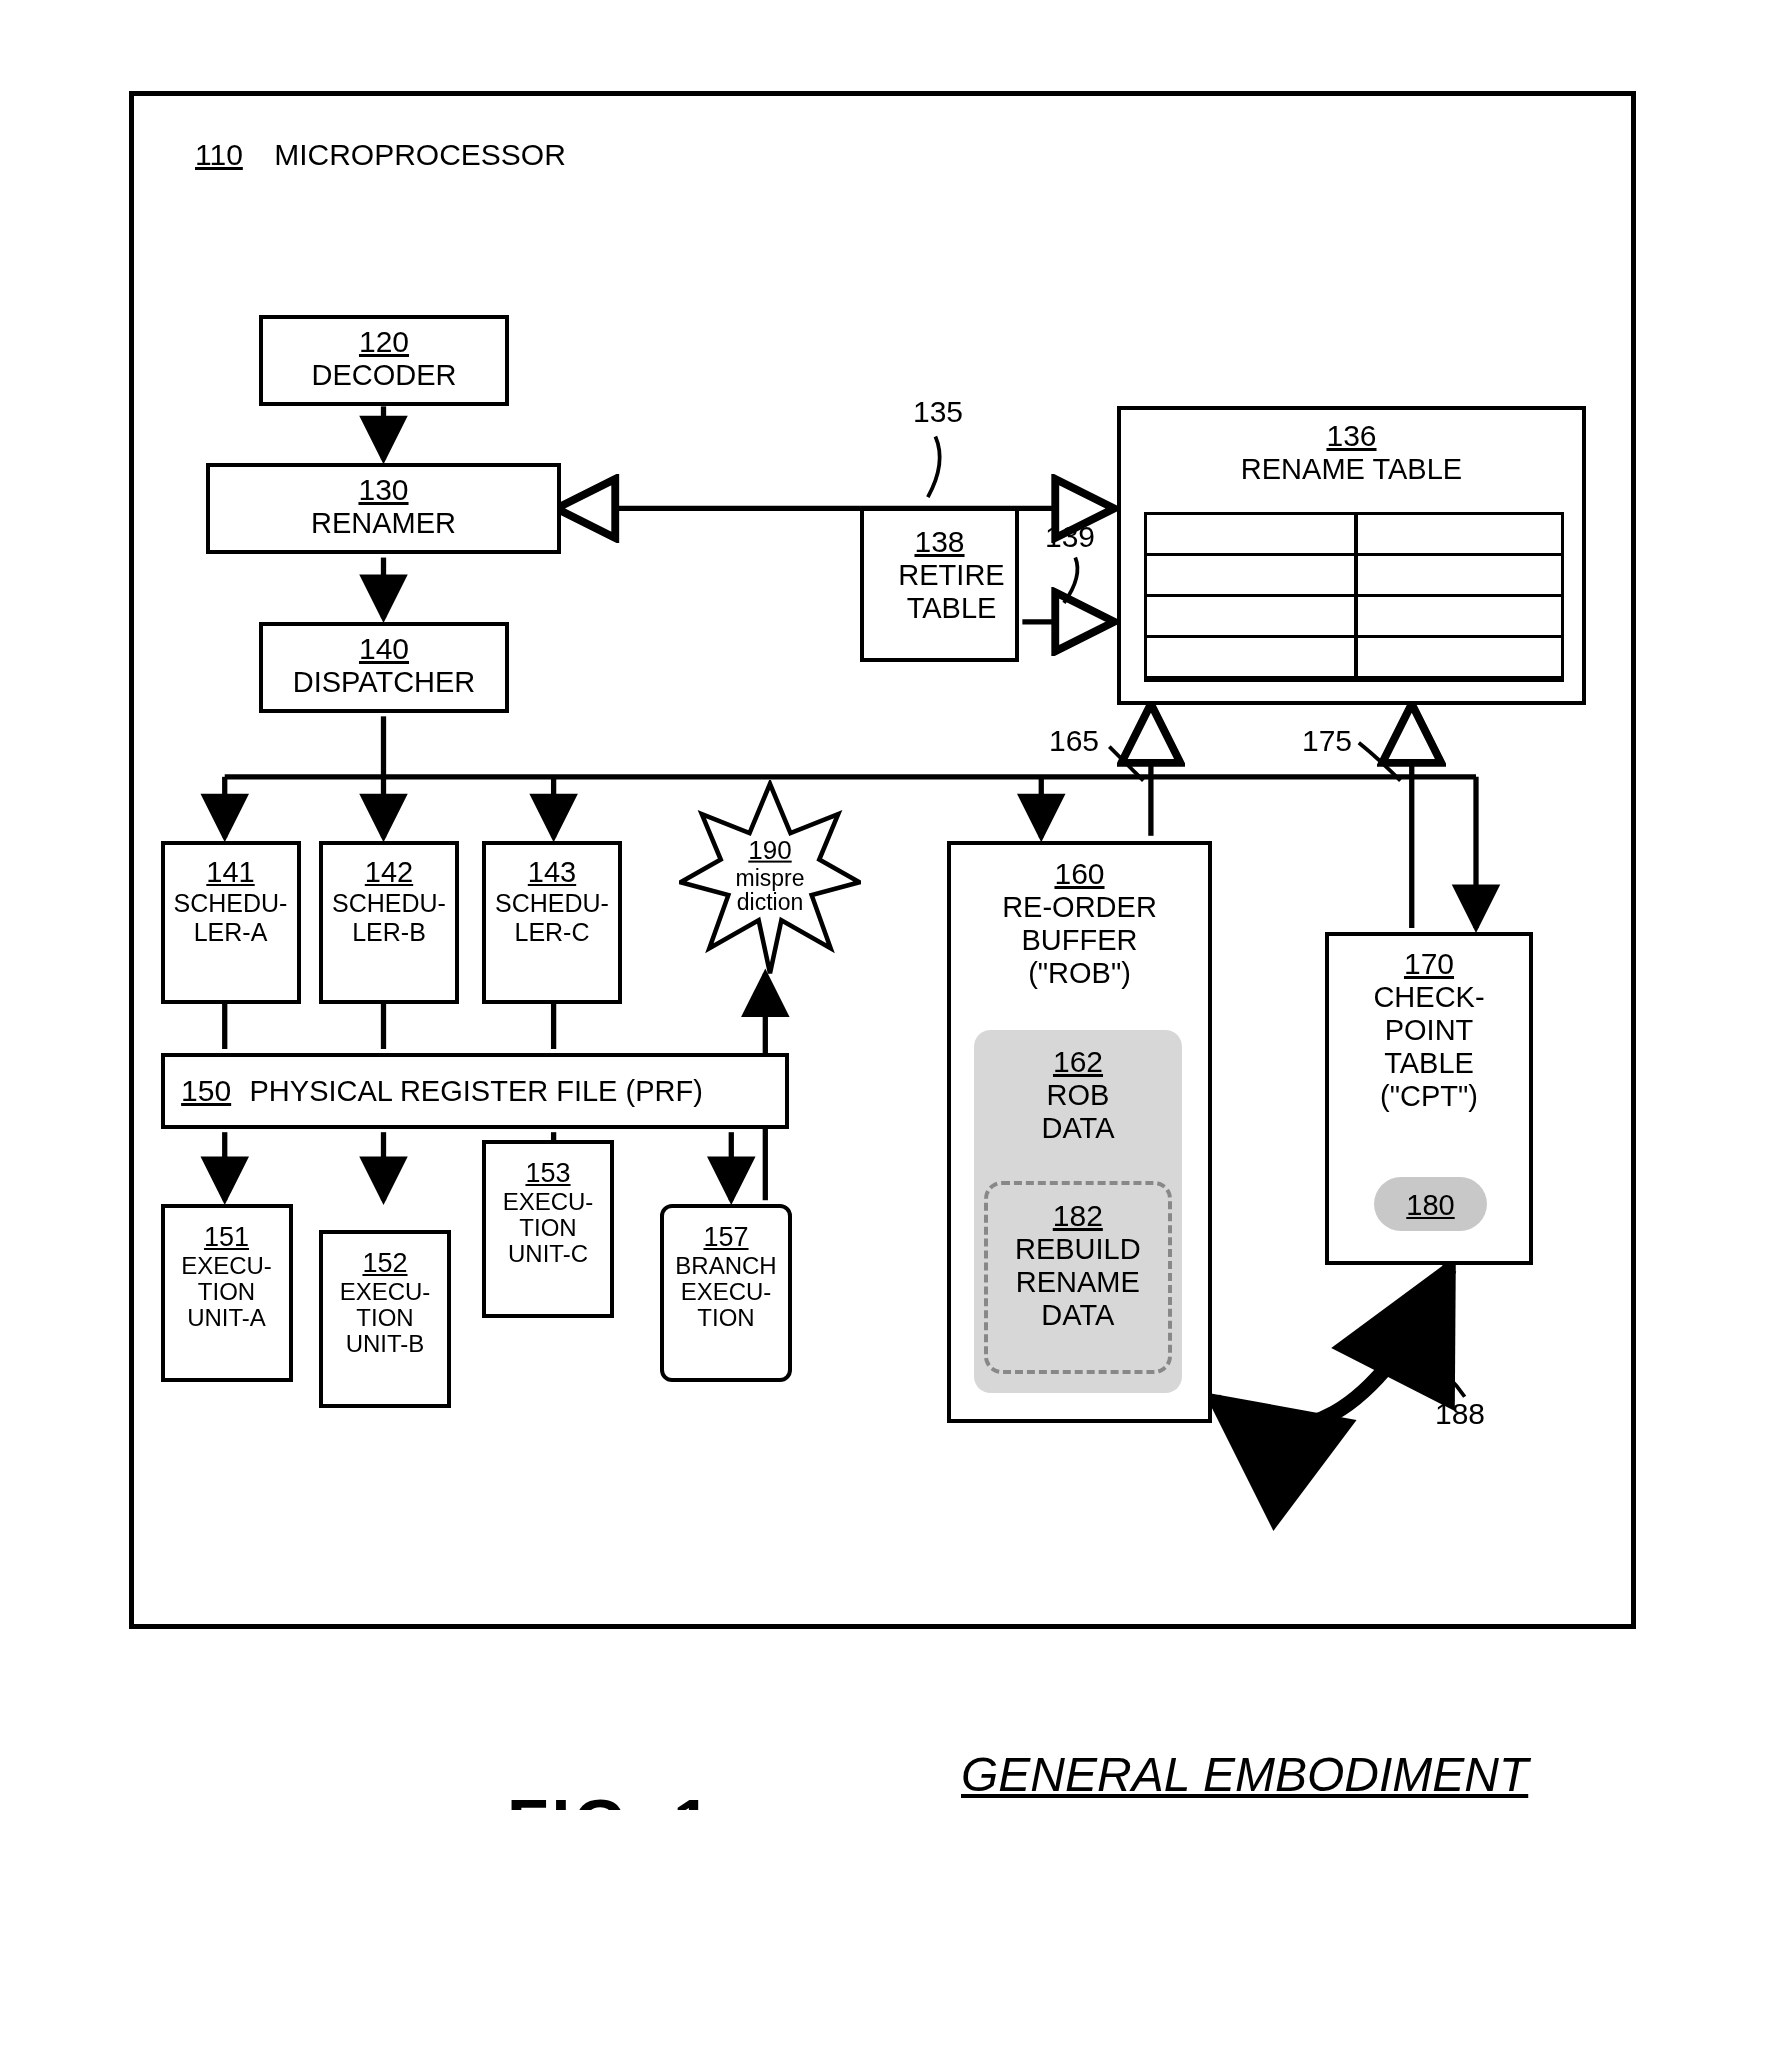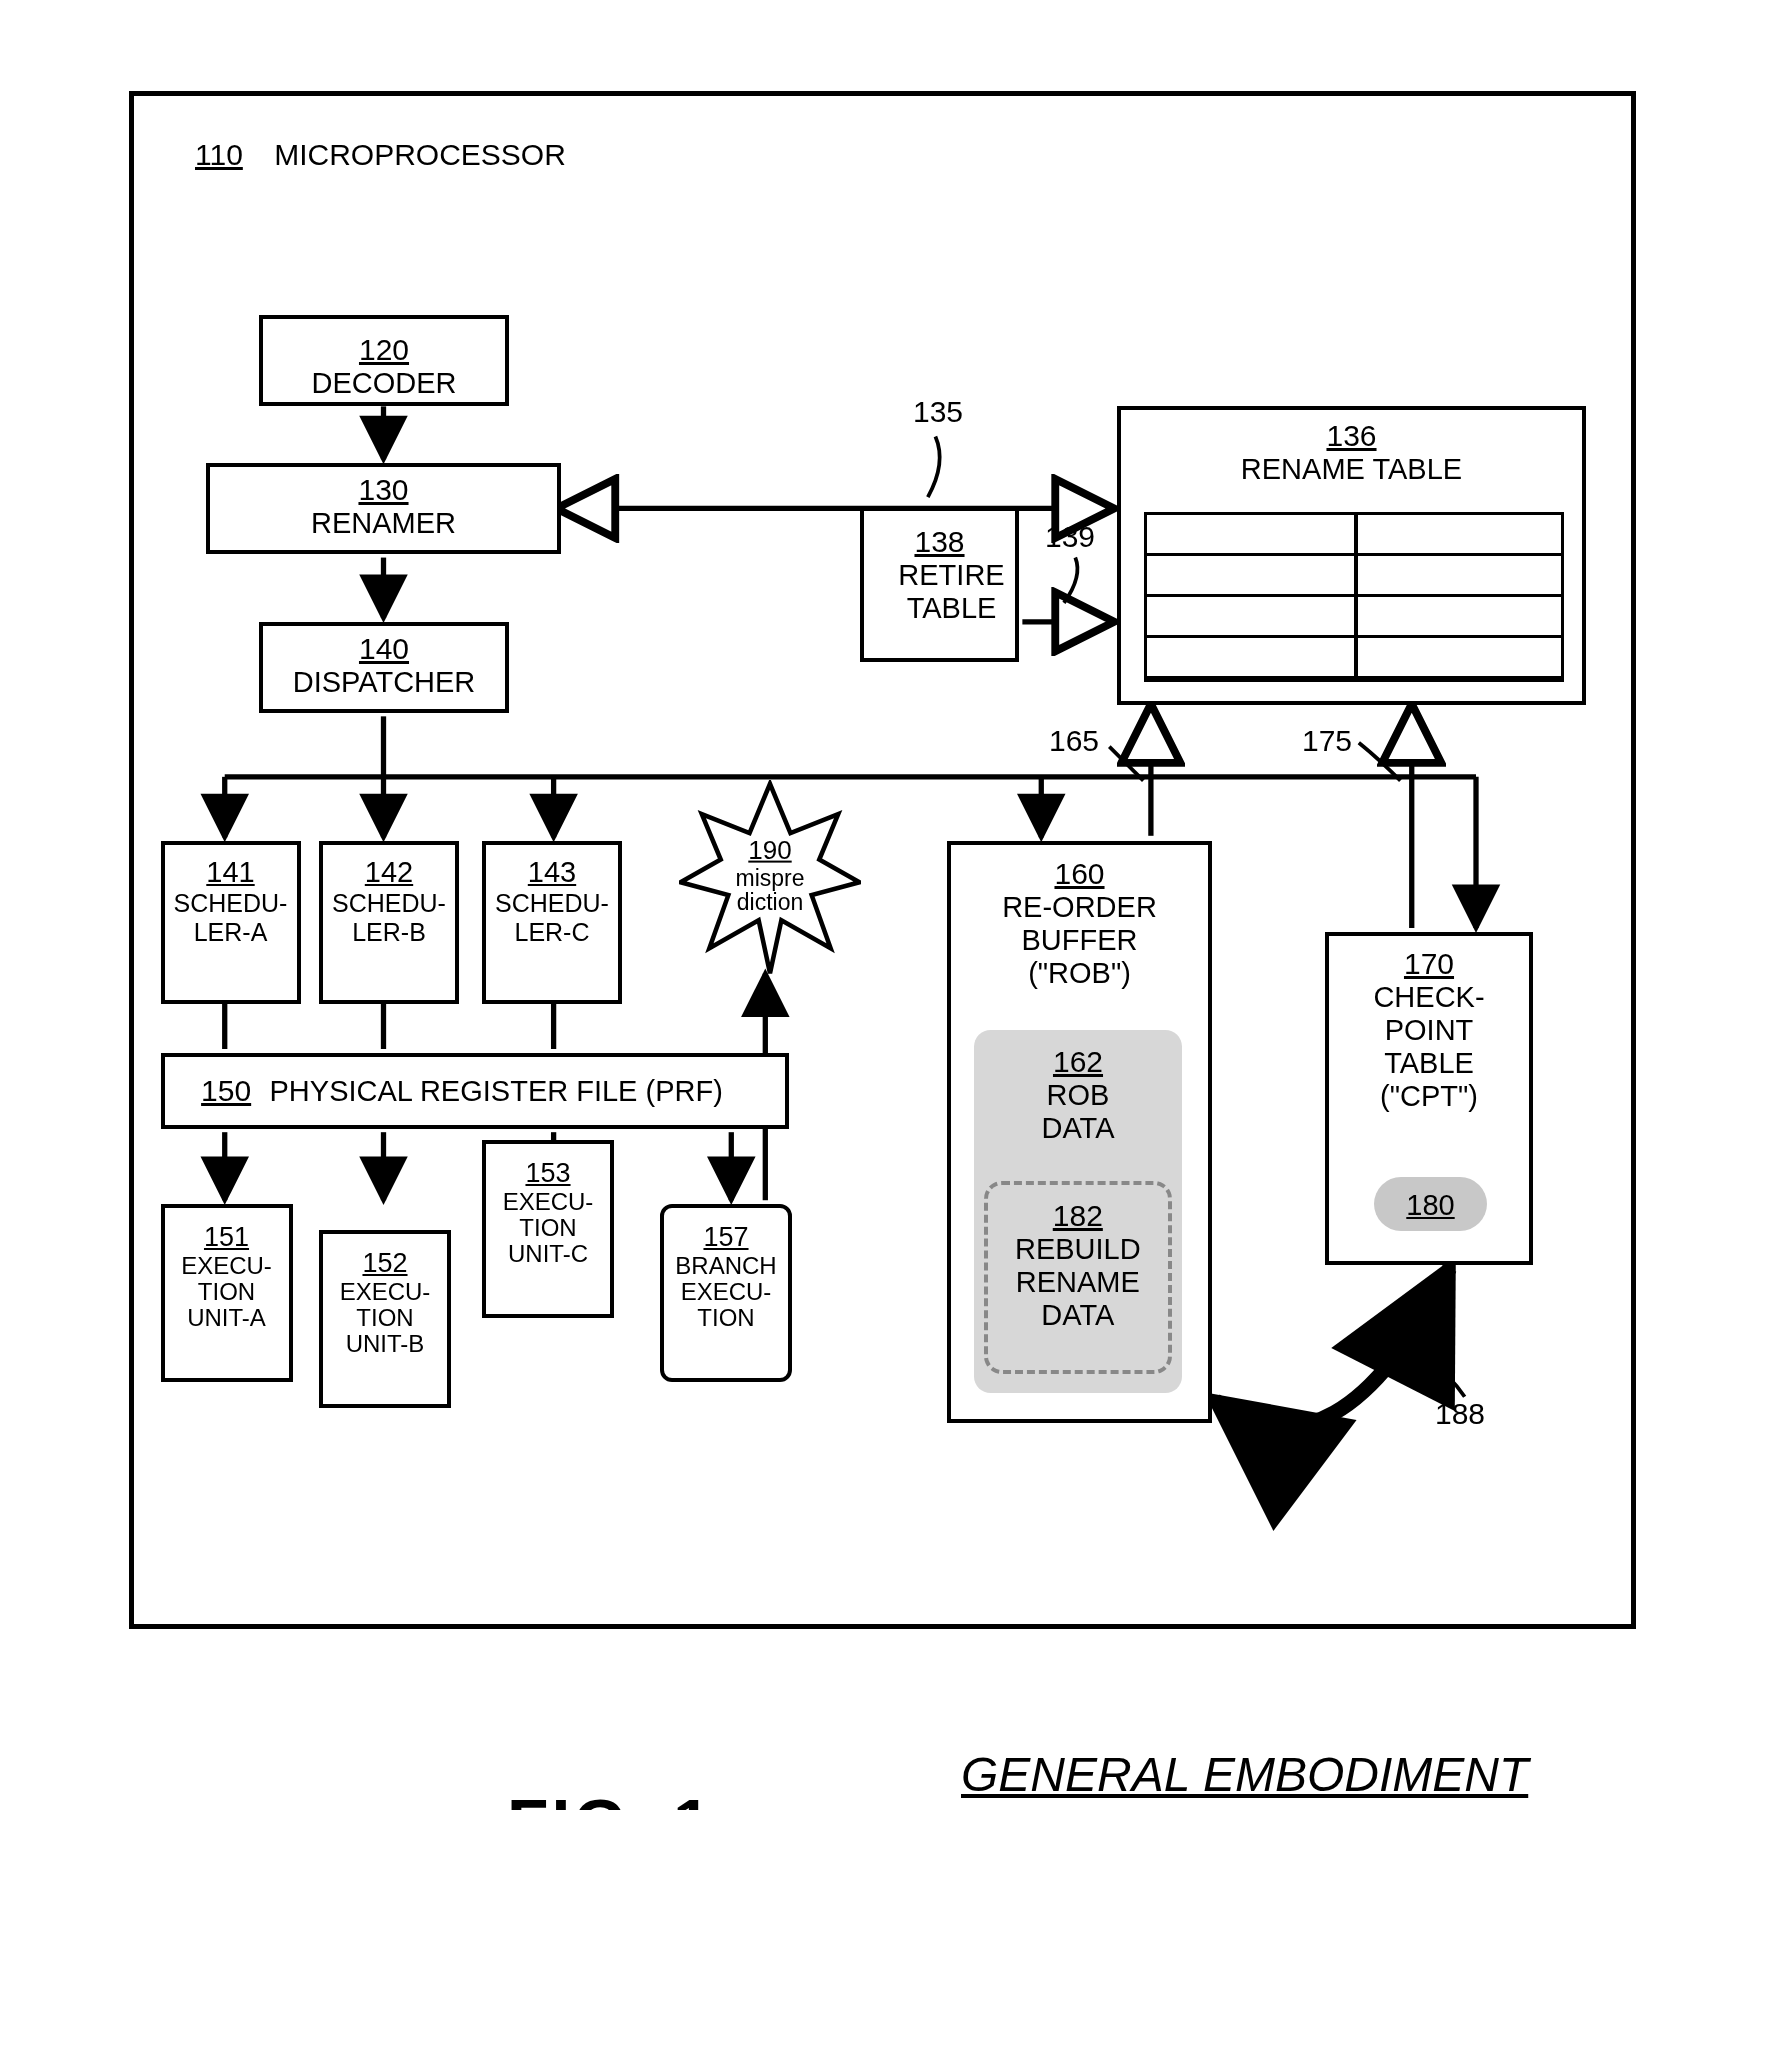--- a/index.html
+++ b/index.html
@@ -196,21 +196,21 @@
 
       <path d="M1290,860 q20,20 45,45" stroke="#000" stroke-width="5" fill="none"></path>
 
       <path d="M1620,855 q25,20 55,50" stroke="#000" stroke-width="5" fill="none"></path>
 
       <path d="M1430,1725 q160,120 310,-175" stroke="#000" stroke-width="20" fill="none" marker-start="url(#arrow-solid)" marker-end="url(#arrow-solid)"></path>
 
       <path d="M1760,1720 q-20,-30 -55,-55" stroke="#000" stroke-width="5" fill="none"></path>
     </svg>
 
-    <div class="box" style="left:125px; top:219px; width:250px; height:91px; padding-top:14px;">
+    <div class="box" style="left:125px; top:219px; width:250px; height:91px; padding-top:6px;">
       <span class="num">120</span>
       <span class="lbl">DECODER</span>
     </div>
 
     <div class="box" style="left:72px; top:367px; width:355px; height:91px; padding-top:6px;">
       <span class="num">130</span>
       <span class="lbl">RENAMER</span>
     </div>
 
     <div class="box" style="left:125px; top:526px; width:250px; height:91px; padding-top:6px;">
@@ -228,21 +228,21 @@
       <span class="lbl" style="white-space:pre-line;">SCHEDU-
 LER-B</span>
     </div>
     <div class="box tall" style="left:348px; top:745px; width:140px; height:163px; padding-top:11.3px;">
       <span class="num">143</span>
       <span class="lbl" style="white-space:pre-line;">SCHEDU-
 LER-C</span>
     </div>
 
     <div class="box" style="left:26.5px; top:957px; width:628px; height:76px; text-align:left; padding:17.4px 0 0 16.6px;">
-      <span class="num" style="display:inline; margin-right:15px;margin-left:20px;">150</span>
+      <span class="num" style="display:inline; margin-right:15px;">150</span>
       <span class="lbl" style="display:inline;">PHYSICAL REGISTER FILE (PRF)</span>
     </div>
 
     <div class="box small" style="left:26.5px; top:1108px; width:132px; height:178px; padding-top:13.6px;">
       <span class="num">151</span>
       <span class="lbl" style="white-space:pre-line;">EXECU-
 TION
 UNIT-A</span>
     </div>
     <div class="box small" style="left:185px; top:1108px; width:132px; height:178px; padding-top:13.6px;margin-top:26px;">

